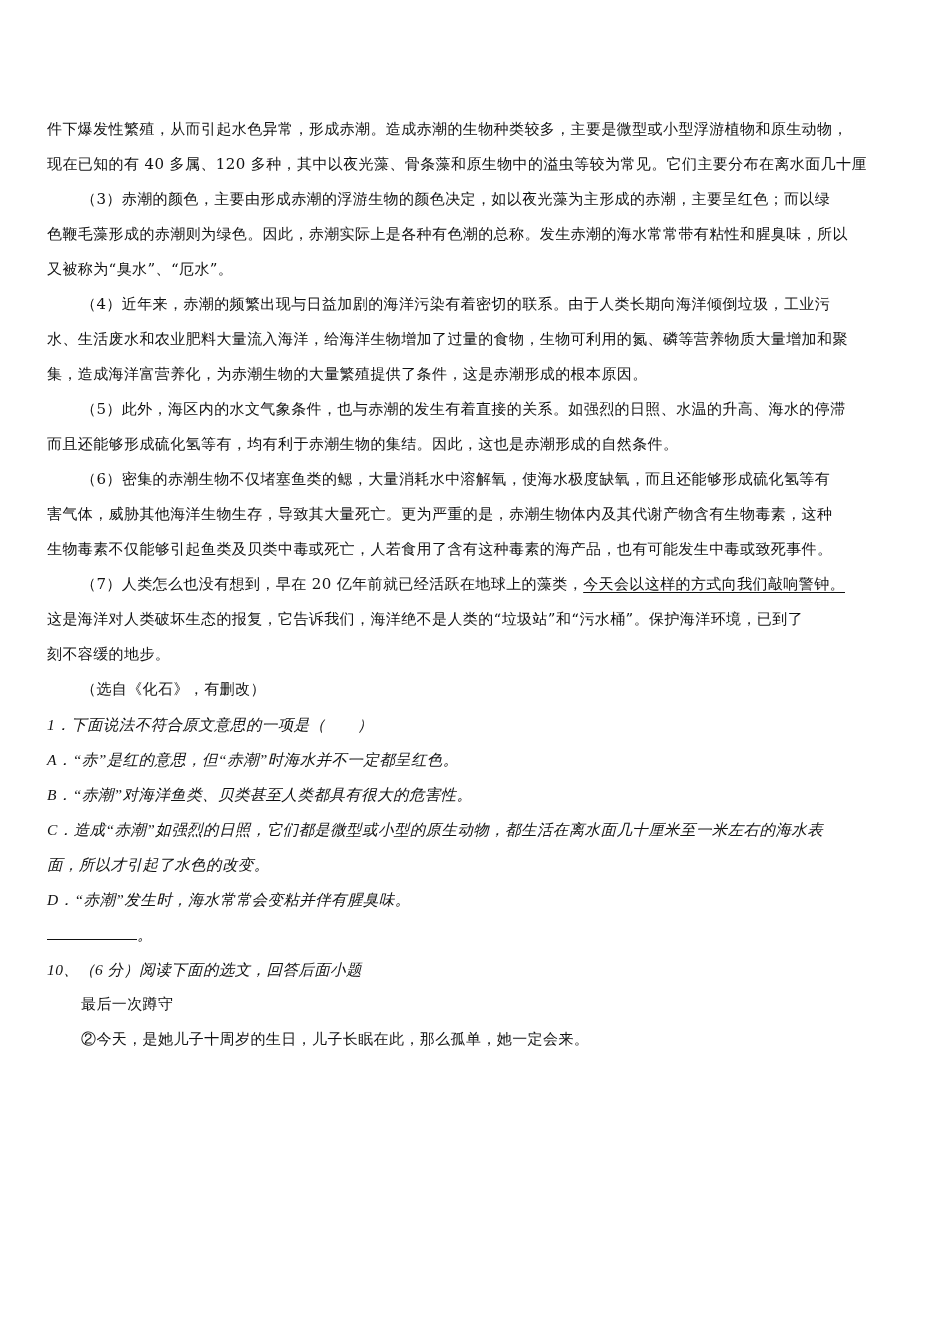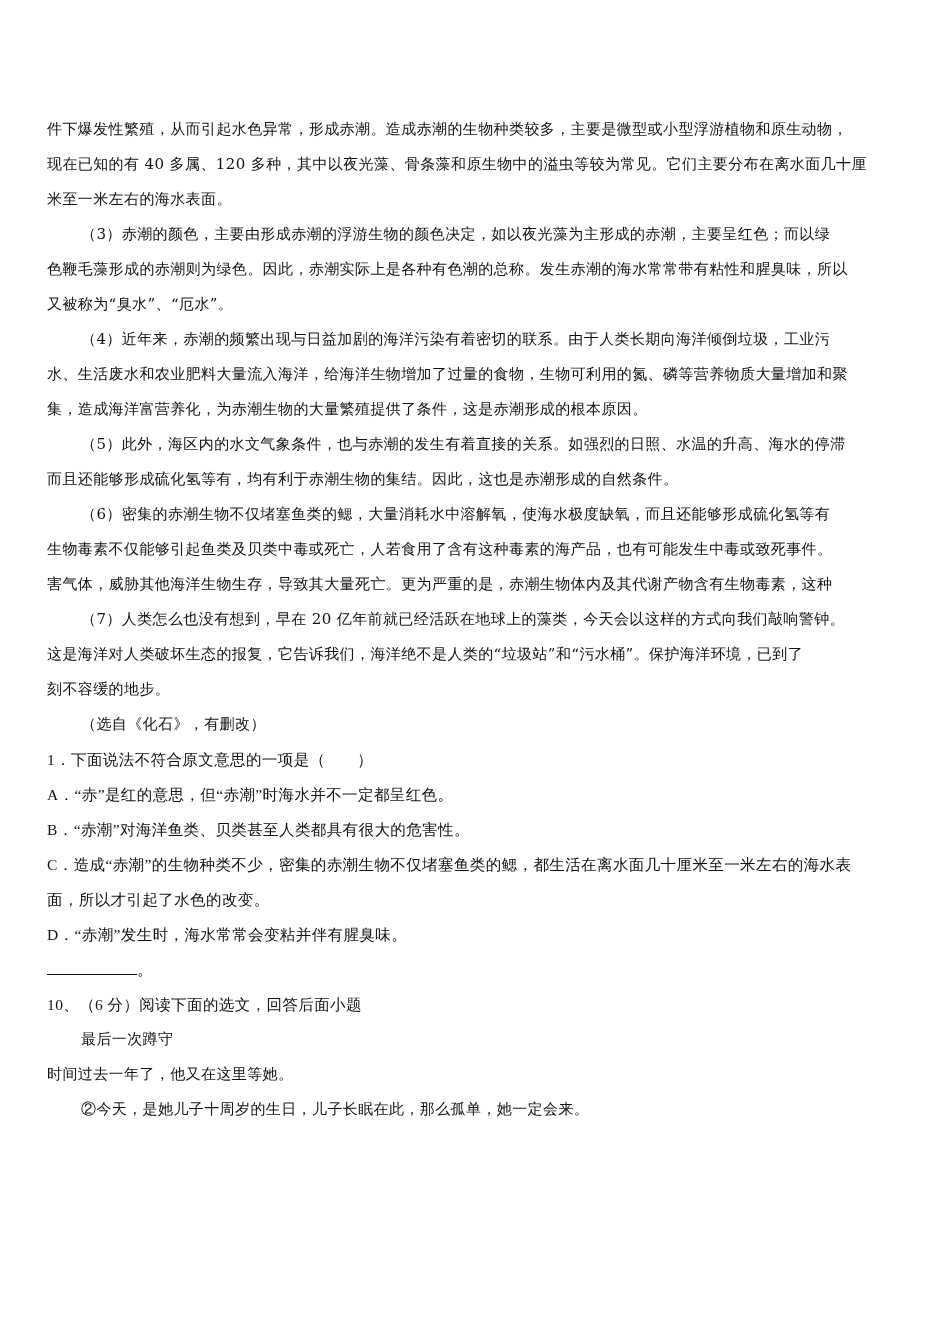--- a/index.html
+++ b/index.html
@@ -1,64 +1,62 @@
 <!DOCTYPE html>
 <html><head>
 <meta charset="utf-8">
 <style>
   html, body { margin: 0; padding: 0; background: #ffffff; }
   body { width: 950px; height: 1344px; position: relative; overflow: hidden;
          font-family: "DejaVu Serif", "Liberation Serif", serif; color: #111; }
   .page { position: absolute; left: 47px; top: 112px; width: 860px; }
   .line { font-size: 15px; line-height: 35px; height: 35px; white-space: nowrap; letter-spacing: 0.4px; }
   .indent { padding-left: 34px; }
-  .q { font-family: "Liberation Serif", "DejaVu Serif", serif; font-size: 15.5px; }
-  .ul { text-underline-offset: 3px; margin-top: 29px; }
+  .q { font-family: "Liberation Serif", "DejaVu Serif", serif; font-size: 15.5px; font-style: italic; }
+  .ul { text-decoration: underline; text-underline-offset: 3px; margin-top: 29px; }
   .blank { display: inline-block; border-bottom: 1px solid #111; height: 14px; vertical-align: baseline; }
 </style>
 </head>
 <body>
 
 <div class="page">
 
   <div class="line">件下爆发性繁殖，从而引起水色异常，形成赤潮。造成赤潮的生物种类较多，主要是微型或小型浮游植物和原生动物，</div>
   <div class="line">现在已知的有 40 多属、120 多种，其中以夜光藻、骨条藻和原生物中的溢虫等较为常见。它们主要分布在离水面几十厘</div>
-  <div class="line">米至一米左右的海水表面。</div>
 
   <div class="line indent">（3）赤潮的颜色，主要由形成赤潮的浮游生物的颜色决定，如以夜光藻为主形成的赤潮，主要呈红色；而以绿</div>
   <div class="line">色鞭毛藻形成的赤潮则为绿色。因此，赤潮实际上是各种有色潮的总称。发生赤潮的海水常常带有粘性和腥臭味，所以</div>
   <div class="line">又被称为“臭水”、“厄水”。</div>
 
   <div class="line indent">（4）近年来，赤潮的频繁出现与日益加剧的海洋污染有着密切的联系。由于人类长期向海洋倾倒垃圾，工业污</div>
   <div class="line">水、生活废水和农业肥料大量流入海洋，给海洋生物增加了过量的食物，生物可利用的氮、磷等营养物质大量增加和聚</div>
   <div class="line">集，造成海洋富营养化，为赤潮生物的大量繁殖提供了条件，这是赤潮形成的根本原因。</div>
 
   <div class="line indent">（5）此外，海区内的水文气象条件，也与赤潮的发生有着直接的关系。如强烈的日照、水温的升高、海水的停滞</div>
   <div class="line">而且还能够形成硫化氢等有，均有利于赤潮生物的集结。因此，这也是赤潮形成的自然条件。</div>
 
   <div class="line indent">（6）密集的赤潮生物不仅堵塞鱼类的鳃，大量消耗水中溶解氧，使海水极度缺氧，而且还能够形成硫化氢等有</div>
+  <div class="line">害气体，威胁其他海洋生物生存，导致其大量死亡。更为严重的是，赤潮生物体内及其代谢产物含有生物毒素，这种</div>
   <div class="line">生物毒素不仅能够引起鱼类及贝类中毒或死亡，人若食用了含有这种毒素的海产品，也有可能发生中毒或致死事件。</div>
-  <div class="line">害气体，威胁其他海洋生物生存，导致其大量死亡。更为严重的是，赤潮生物体内及其代谢产物含有生物毒素，这种</div>
 
   <div class="line indent">
     <span>（7）人类怎么也没有想到，早在 20 亿年前就已经活跃在地球上的藻类，</span><span class="ul">今天会以这样的方式向我们敲响警钟。</span>
   </div>
   <div class="line">这是海洋对人类破坏生态的报复，它告诉我们，海洋绝不是人类的“垃圾站”和“污水桶”。保护海洋环境，已到了</div>
   <div class="line">刻不容缓的地步。</div>
 
   <div class="line indent">（选自《化石》，有删改）</div>
 
   <div class="line q">1．下面说法不符合原文意思的一项是（　　）</div>
   <div class="line q">A．“赤”是红的意思，但“赤潮”时海水并不一定都呈红色。</div>
   <div class="line q">B．“赤潮”对海洋鱼类、贝类甚至人类都具有很大的危害性。</div>
-  <div class="line q">C．造成“赤潮”的生物种类不少，密集的赤潮生物不仅堵塞鱼类的鳃，都生活在离水面几十厘米至一米左右的海水表</div>
+  <div class="line q">C．造成“赤潮”如强烈的日照，它们都是微型或小型的原生动物，都生活在离水面几十厘米至一米左右的海水表</div>
   <div class="line q">面，所以才引起了水色的改变。</div>
   <div class="line q">D．“赤潮”发生时，海水常常会变粘并伴有腥臭味。</div>
 
   <div class="line q">
     <span class="blank" style="width:90px"></span><span>。</span>
   </div>
 
   <div class="line q">10、（6 分）阅读下面的选文，回答后面小题</div>
   <div class="line indent">最后一次蹲守</div>
-  <div class="line">时间过去一年了，他又在这里等她。</div>
   <div class="line indent">②今天，是她儿子十周岁的生日，儿子长眠在此，那么孤单，她一定会来。</div>
 </div>
 
 </body></html>

